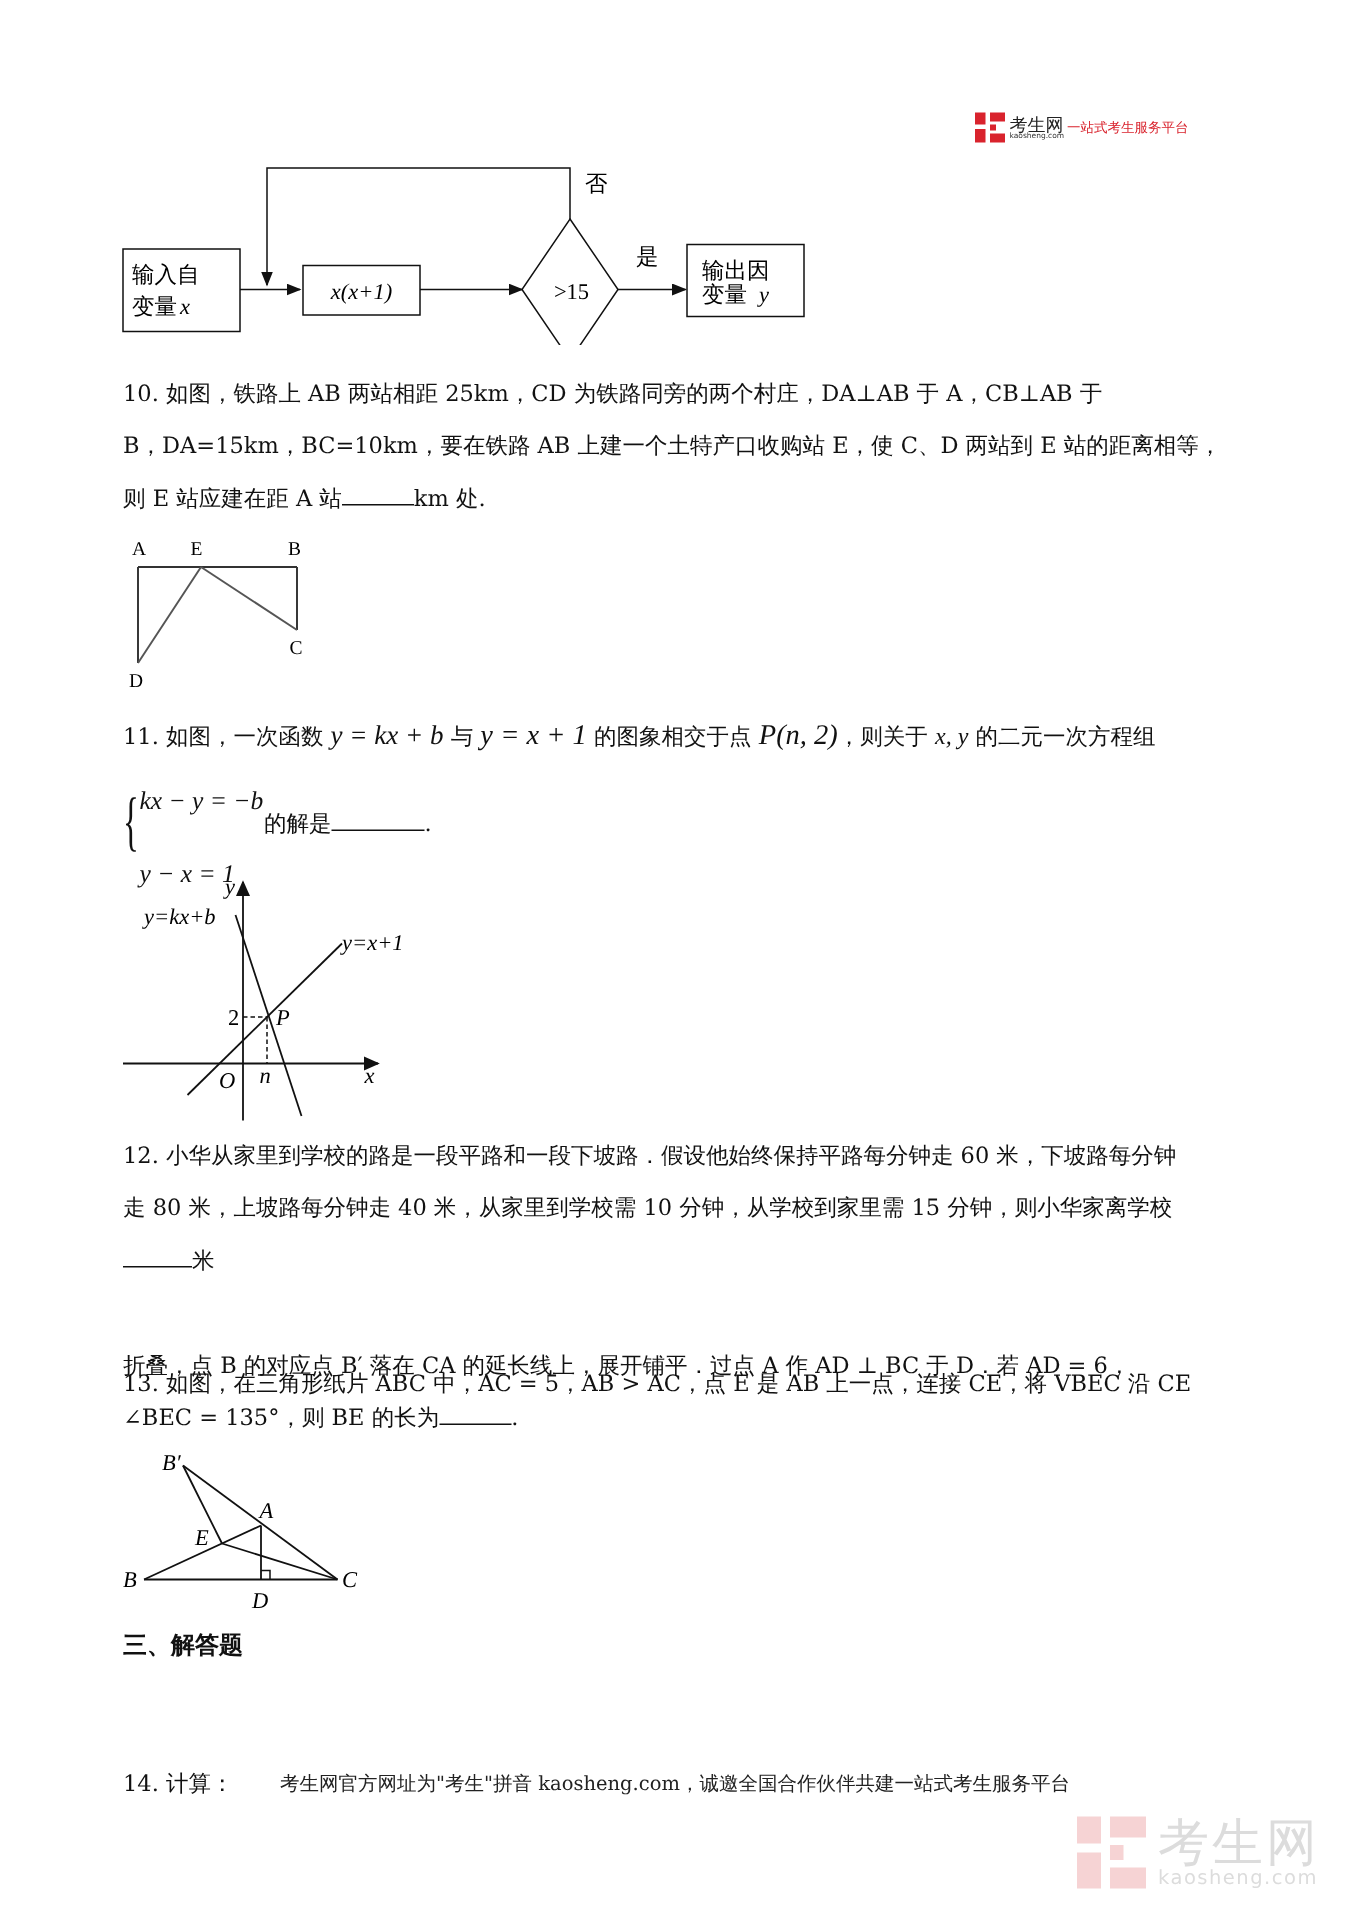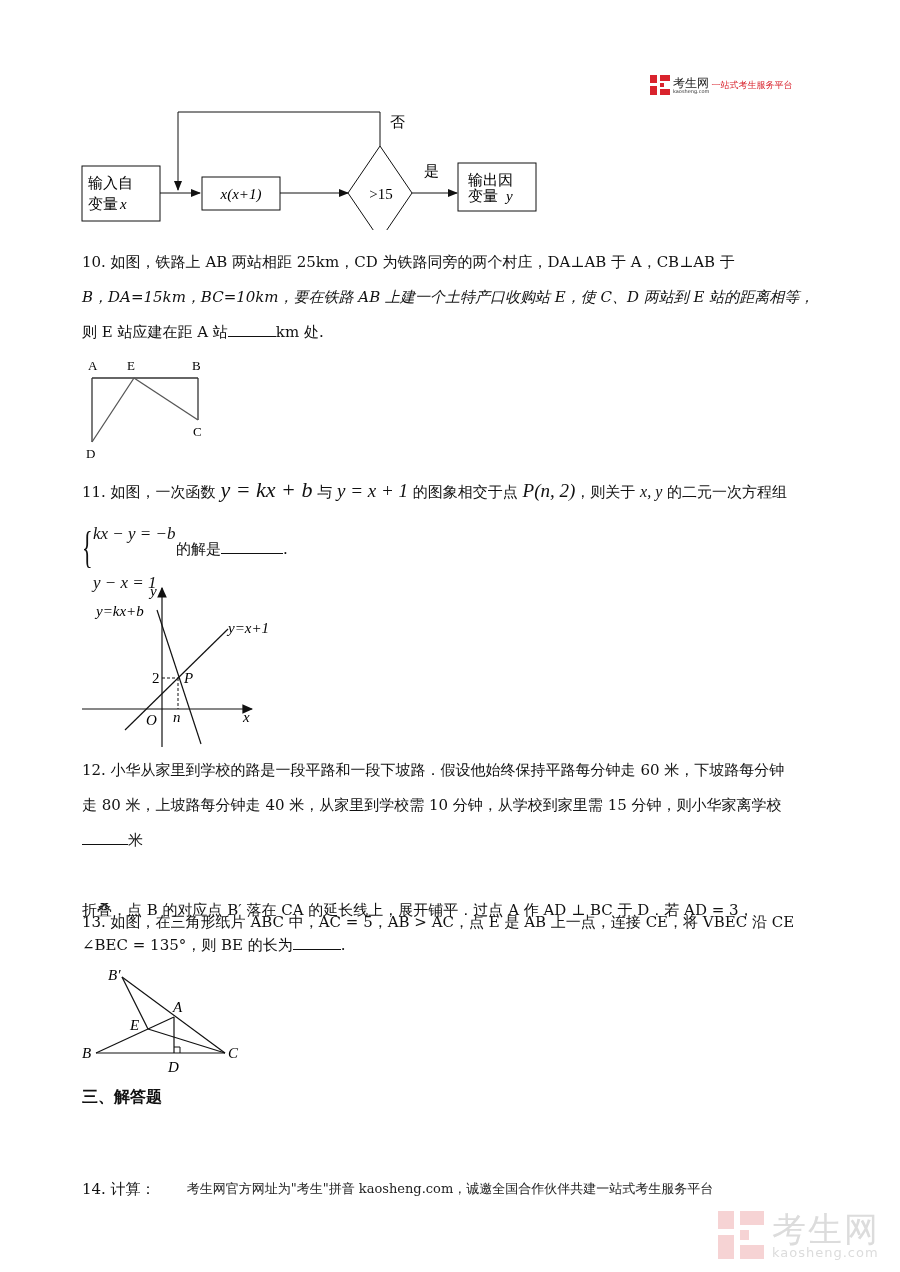--- a/index.html
+++ b/index.html
@@ -78,41 +78,41 @@
   <rect x="388" y="63" width="78" height="48" fill="#fff" stroke="#111"></rect>
   <text x="398" y="85" font-size="15">输出因</text>
   <text x="398" y="101" font-size="15">变量</text>
   <text x="436" y="101" font-size="15" font-style="italic">y</text>
 
   <polyline points="310,46 310,12 108,12 108,90" fill="none" stroke="#111" marker-end="url(#arr)"></polyline>
   <text x="320" y="27" font-size="15">否</text>
 </svg>
 
 <div class="abs txt" style="left:82px;top:252px;">10. 如图，铁路上 AB 两站相距 25km，CD 为铁路同旁的两个村庄，DA⊥AB 于 A，CB⊥AB 于</div>
-<div class="abs txt" style="left:82px;top:287px;font-style:italic;">B，DA=15km，BC=10km，要在铁路 AB 上建一个土特产口收购站 E，使 C、D 两站到 E 站的距离相等，</div>
+<div class="abs txt" style="left:82px;top:287px;">B，DA=15km，BC=10km，要在铁路 AB 上建一个土特产口收购站 E，使 C、D 两站到 E 站的距离相等，</div>
 <div class="abs txt" style="left:82px;top:322px;">
   <span>则 E 站应建在距 A 站</span><span class="blank" style="width:48px;"></span><span>km 处.</span>
 </div>
 
 <svg class="abs" style="left:80px;top:352px;" width="140" height="112">
   <polyline points="12,26 12,90" stroke="#333" fill="none" stroke-width="1.3"></polyline>
   <line x1="12" y1="26" x2="118" y2="26" stroke="#333" stroke-width="1.3"></line>
   <line x1="118" y1="26" x2="118" y2="68" stroke="#333" stroke-width="1.3"></line>
   <line x1="12" y1="90" x2="54" y2="26" stroke="#555" stroke-width="1.3"></line>
   <line x1="54" y1="26" x2="118" y2="68" stroke="#555" stroke-width="1.3"></line>
   <text x="8" y="18" font-size="13">A</text>
   <text x="47" y="18" font-size="13">E</text>
   <text x="112" y="18" font-size="13">B</text>
   <text x="113" y="84" font-size="13">C</text>
   <text x="6" y="106" font-size="13">D</text>
 </svg>
 
 <div class="abs txt" style="left:82px;top:480px;font-size:15px;">
   <span>11. 如图，一次函数</span>
-  <span class="it" style="font-size:22px;">y = kx + b</span>
+  <span class="it" style="font-size:18px;">y = kx + b</span>
   <span>与</span>
   <span class="it" style="font-size:19px;">y = x + 1</span>
   <span>的图象相交于点</span>
   <span class="it" style="font-size:19px;">P(n, 2)</span><span>，则关于</span>
   <span class="it" style="font-size:16px;">x, y</span>
   <span>的二元一次方程组</span>
 </div>
 <div class="abs" style="left:82px;top:522px;width:260px;height:56px;">
   <span class="abs math" style="left:0;top:2px;font-size:44px;line-height:48px;font-weight:100;transform:scaleX(0.5);transform-origin:left;">{</span>
   <span class="abs it txt" style="left:11px;top:2px;font-size:17px;">kx − y = −b</span>
@@ -142,21 +142,21 @@
   <text x="104" y="103" font-size="15" font-style="italic">P</text>
 </svg>
 
 <div class="abs txt" style="left:82px;top:760px;">12. 小华从家里到学校的路是一段平路和一段下坡路．假设他始终保持平路每分钟走 60 米，下坡路每分钟</div>
 <div class="abs txt" style="left:82px;top:795px;">走 80 米，上坡路每分钟走 40 米，从家里到学校需 10 分钟，从学校到家里需 15 分钟，则小华家离学校</div>
 <div class="abs txt" style="left:82px;top:830px;">
   <span class="blank" style="width:46px;"></span><span>米</span>
 </div>
 
 <div class="abs txt" style="left:82px;top:864px;margin-top:48px;">13. 如图，在三角形纸片 ABC 中，AC = 5，AB &gt; AC，点 E 是 AB 上一点，连接 CE，将 VBEC 沿 CE</div>
-<div class="abs txt" style="left:82px;top:900px;">折叠，点 B 的对应点 B′ 落在 CA 的延长线上，展开铺平．过点 A 作 AD ⊥ BC 于 D．若 AD = 3，</div>
+<div class="abs txt" style="left:82px;top:900px;">折叠，点 B 的对应点 B′ 落在 CA 的延长线上，展开铺平．过点 A 作 AD ⊥ BC 于 D．若 AD = 6，</div>
 <div class="abs txt" style="left:82px;top:935px;">
   <span>∠BEC = 135°，则 BE 的长为</span><span class="blank" style="width:48px;"></span><span>.</span>
 </div>
 
 <svg class="abs" style="left:70px;top:960px;" width="200" height="120">
   <line x1="26" y1="93" x2="155" y2="93" stroke="#111" stroke-width="1.2"></line>
   <line x1="26" y1="93" x2="104" y2="57" stroke="#111" stroke-width="1.2"></line>
   <line x1="52" y1="17" x2="155" y2="93" stroke="#111" stroke-width="1.2"></line>
   <line x1="52" y1="17" x2="78" y2="69" stroke="#111" stroke-width="1.2"></line>
   <line x1="78" y1="69" x2="155" y2="93" stroke="#111" stroke-width="1.2"></line>

